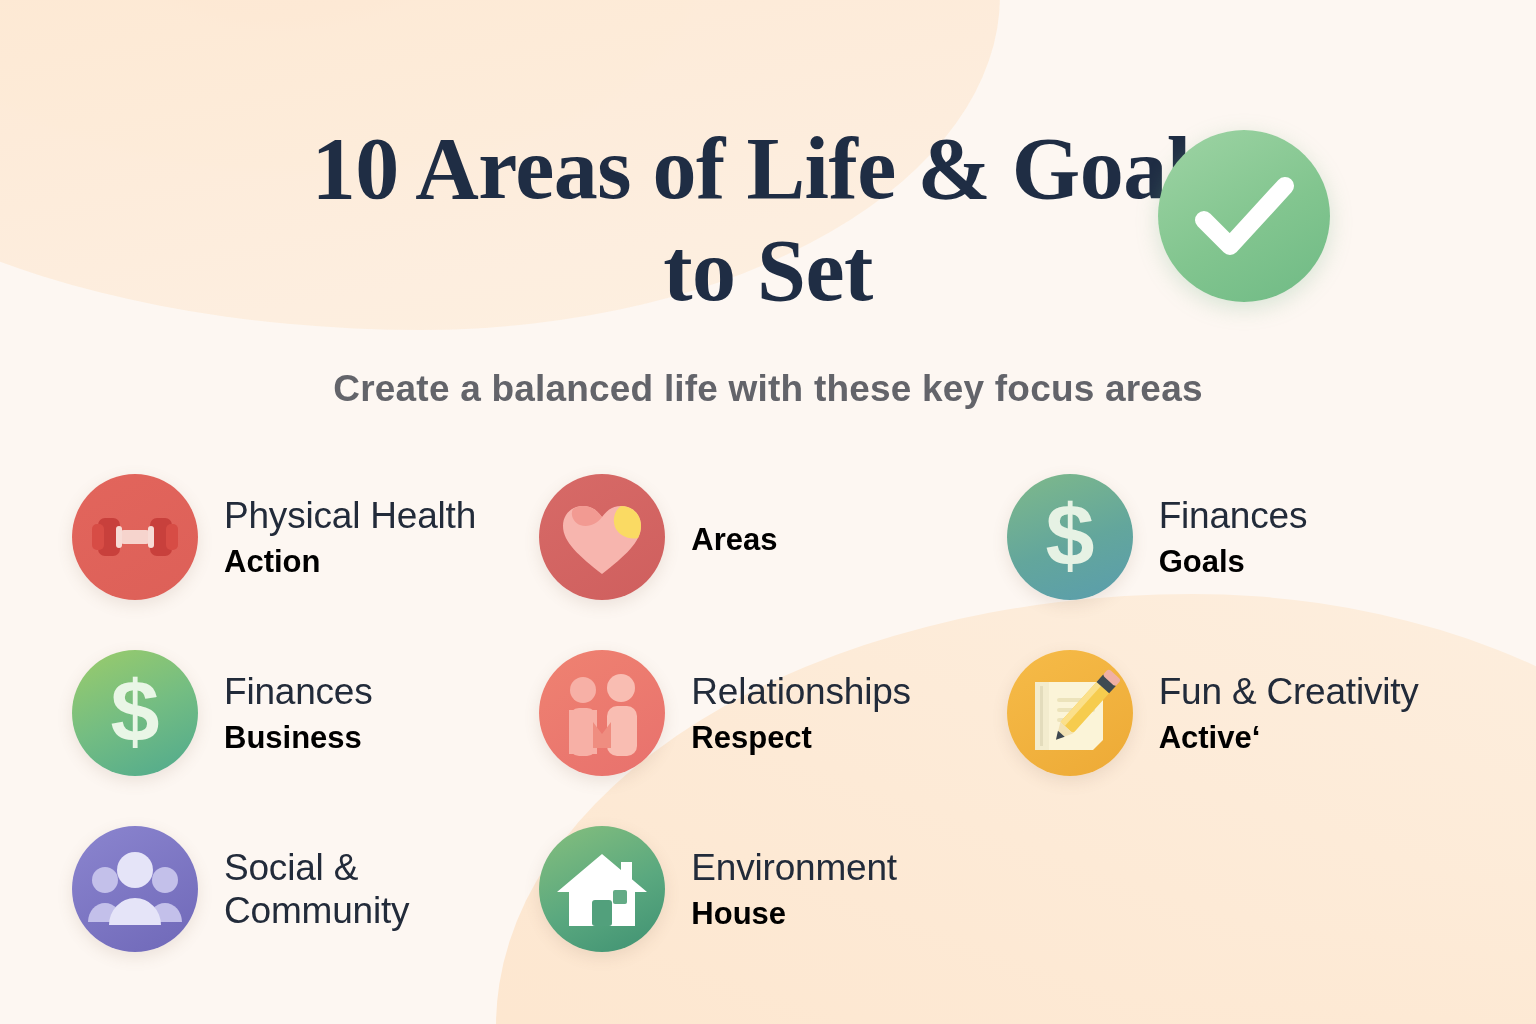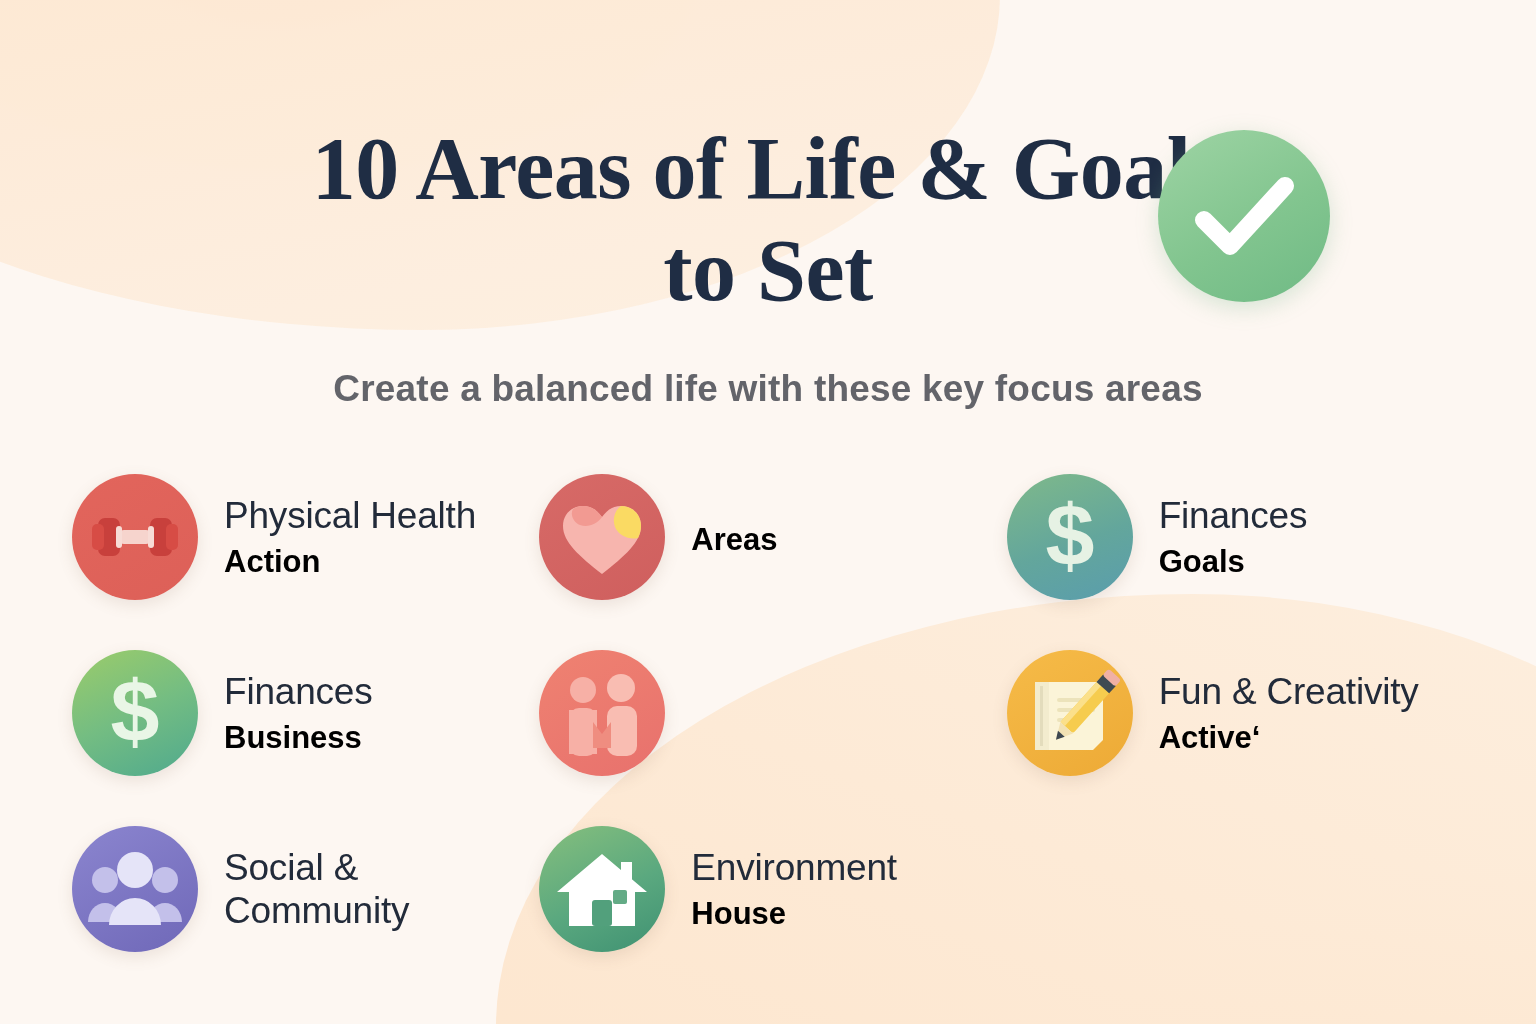--- a/index.html
+++ b/index.html
@@ -259,20 +259,24 @@
     <div class="area-item">
       <div class="area-icon c-coral">
         <svg viewBox="0 0 126 126" aria-hidden="true">
           <circle cx="44" cy="40" r="13" fill="#f7b0a6"></circle>
           <circle cx="82" cy="38" r="14" fill="#f9bdb2"></circle>
           <path d="M30 60 h28 v44 h-28 z" rx="8" fill="#f7b0a6"></path>
           <rect x="30" y="58" width="28" height="48" rx="10" fill="#f7b0a6"></rect>
           <rect x="68" y="56" width="30" height="50" rx="10" fill="#f9bdb2"></rect>
           <path d="M54 72 L63 84 L72 72 L72 98 L54 98 Z" fill="#ef8d80"></path>
         </svg>
+      </div>
+      <div class="area-text">
+        <div class="area-label">Relationships</div>
+        <div class="area-sub">Respect</div>
       </div>
     </div>
 
     <div class="area-item">
       <div class="area-icon c-orange">
         <svg viewBox="0 0 126 126" aria-hidden="true">
           <path d="M28 32 h68 v58 l-10 10 h-58 z" fill="#fbf4d8"></path>
           <path d="M28 32 h14 v68 h-14 z" fill="#f3ecce"></path>
           <rect x="33" y="36" width="3" height="60" fill="#e3dcbc"></rect>
           <rect x="50" y="48" width="38" height="4" rx="2" fill="#ece3bb"></rect>

